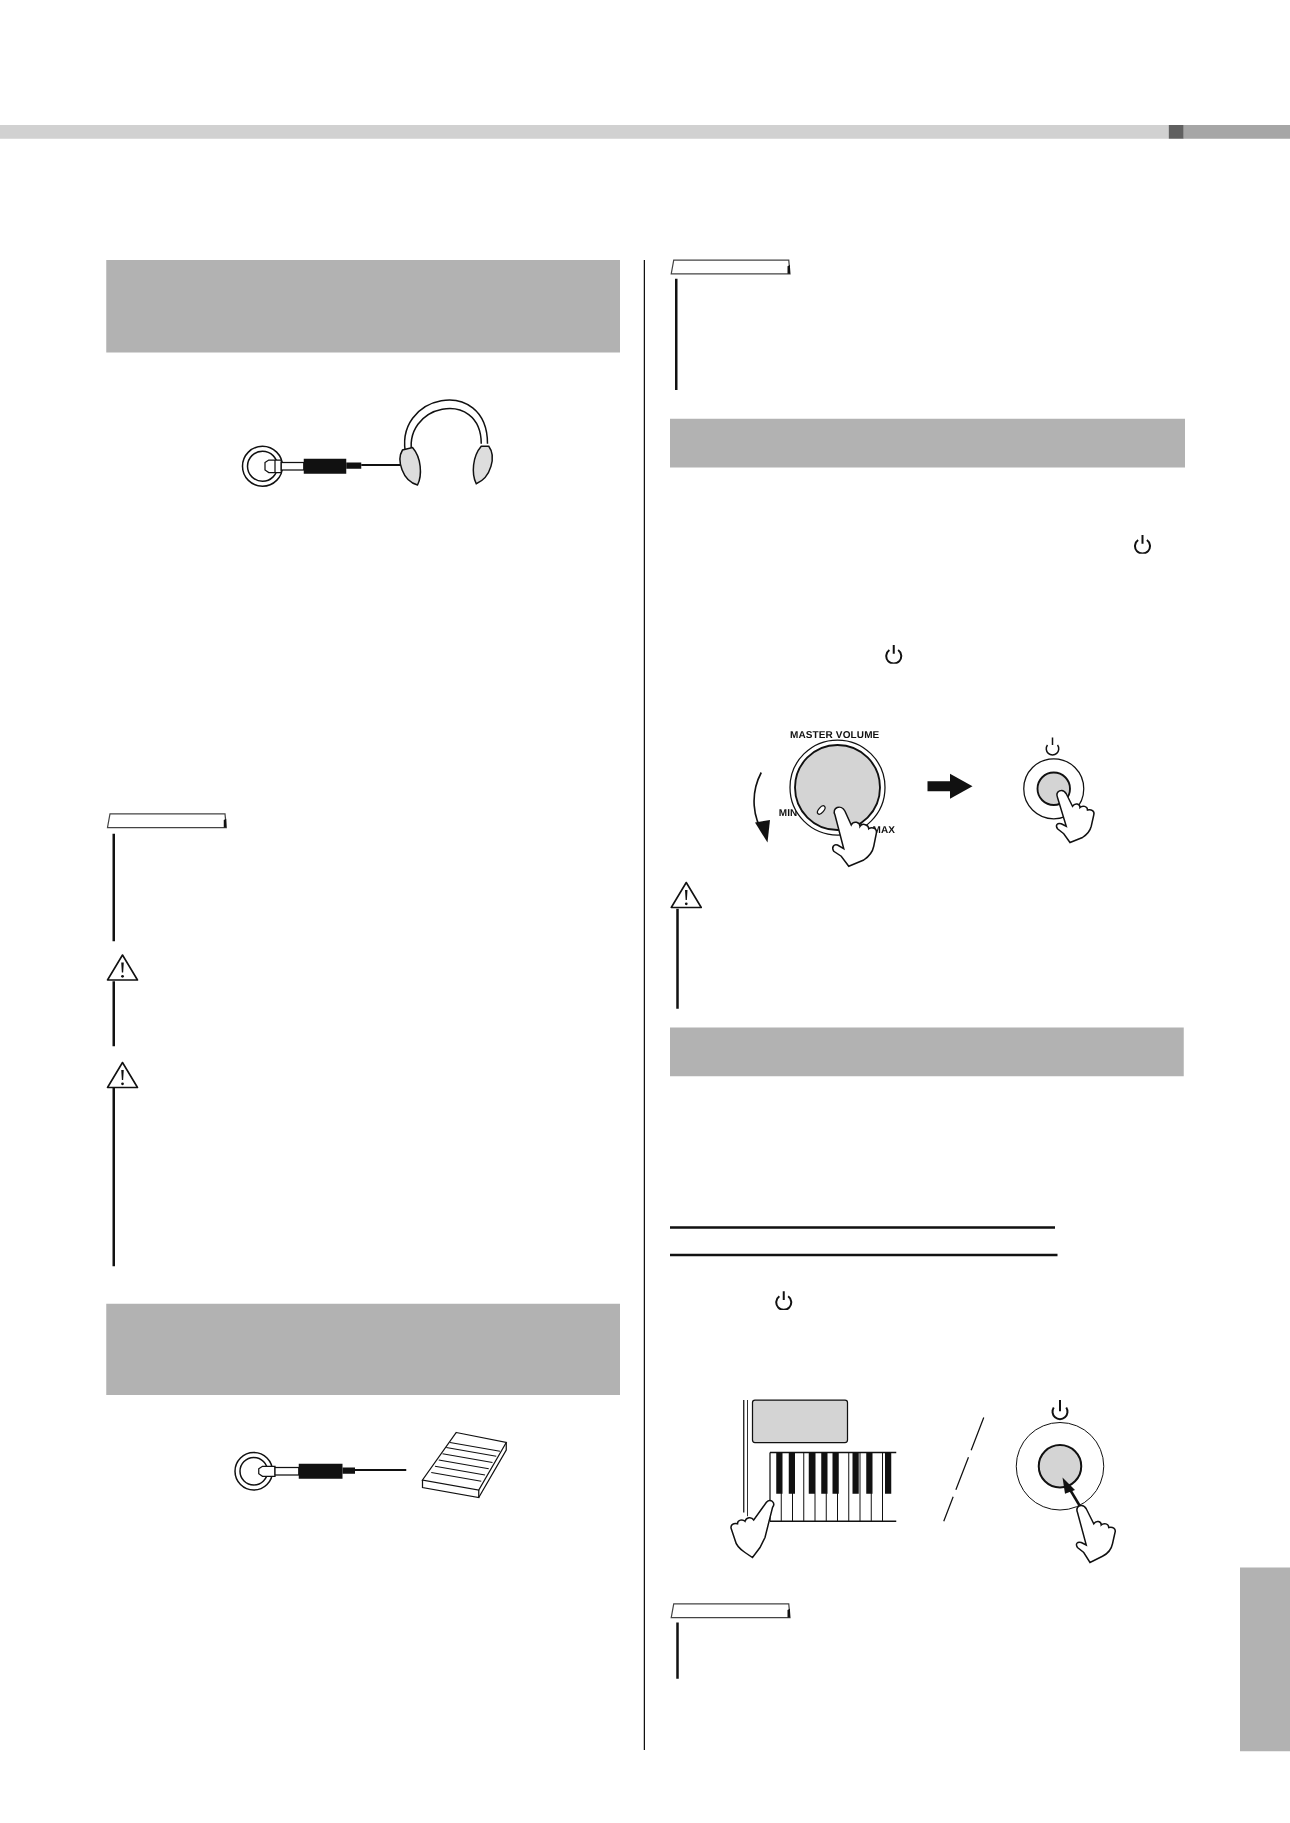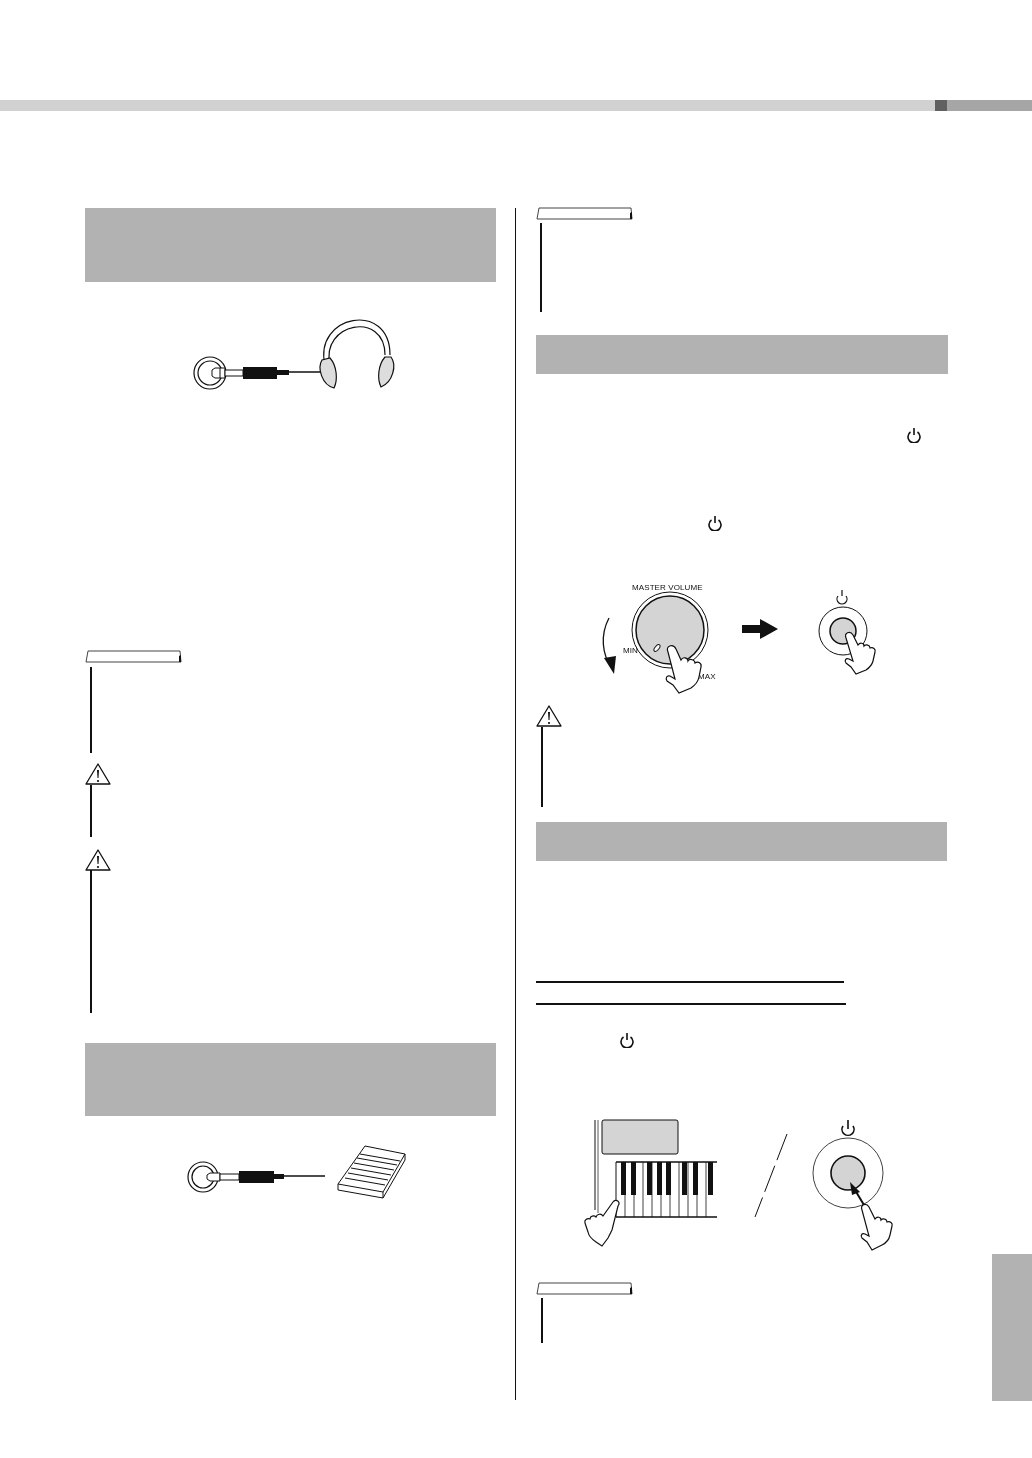--- a/index.html
+++ b/index.html
@@ -6,21 +6,21 @@
   body{width:1032px;height:1458px;position:relative;overflow:hidden;font-family:"Liberation Sans",sans-serif;color:#111;}
   .abs{position:absolute;}
   .topbar{left:0;top:100px;width:935px;height:11px;background:#d1d1d1;}
   .topbar-dark{left:935px;top:100px;width:12px;height:11px;background:#606060;}
   .topbar-mid{left:947px;top:100px;width:85px;height:11px;background:#a6a6a6;}
   .heading{background:#b2b2b2;}
   .divider{left:515px;top:208px;width:1px;height:1192px;background:#111;}
   .vline{width:1.5px;background:#111;}
   .hline{height:1.5px;background:#111;}
   .sidetab{left:992px;top:1254px;width:40px;height:147px;background:#b2b2b2;}
-  .fig-label{font-size:8px;font-weight:normal;letter-spacing:0.1px;color:#111;}
+  .fig-label{font-size:8px;font-weight:bold;letter-spacing:0.1px;color:#111;}
   .pwr{width:16px;height:16px;}
 </style>
 </head>
 <body>
 
 
 
 
 <div class="abs topbar"></div>
 <div class="abs topbar-dark"></div>
@@ -124,21 +124,21 @@
 </svg>
 <svg class="abs pwr" style="left:707px;top:515px;" viewBox="0 0 16 16">
   <path d="M4.5 5 A6 6 0 1 0 11.5 5" fill="none" stroke="#111" stroke-width="1.6"></path>
   <line x1="8" y1="1" x2="8" y2="8" stroke="#111" stroke-width="1.6"></line>
 </svg>
 
 
 <div class="abs" style="left:580px;top:570px;width:320px;height:130px;">
   <span class="abs fig-label" style="left:52px;top:13px;">MASTER VOLUME</span>
   <span class="abs fig-label" style="left:43px;top:76px;">MIN</span>
-  <span class="abs fig-label" style="left:118px;top:102px;">MAX</span>
+  <span class="abs fig-label" style="left:118px;top:89px;">MAX</span>
   <svg class="abs" style="left:0;top:0;" width="320" height="130" viewBox="0 0 320 130">
     <g>
       <path d="M29 48 C 20 65, 22 85, 32 98" fill="none" stroke="#111" stroke-width="1.3"></path>
       <path d="M24 88 L34 104 L36 86 Z" fill="#111"></path>
     </g>
     <g>
       <circle cx="90" cy="60" r="38" fill="#fff" stroke="#111" stroke-width="1"></circle>
       <circle cx="90" cy="60" r="34" fill="#d4d4d4" stroke="#111" stroke-width="1.5"></circle>
       <ellipse cx="77" cy="78" rx="2" ry="4" transform="rotate(40 77 78)" fill="#fff" stroke="#111"></ellipse>
     </g>

